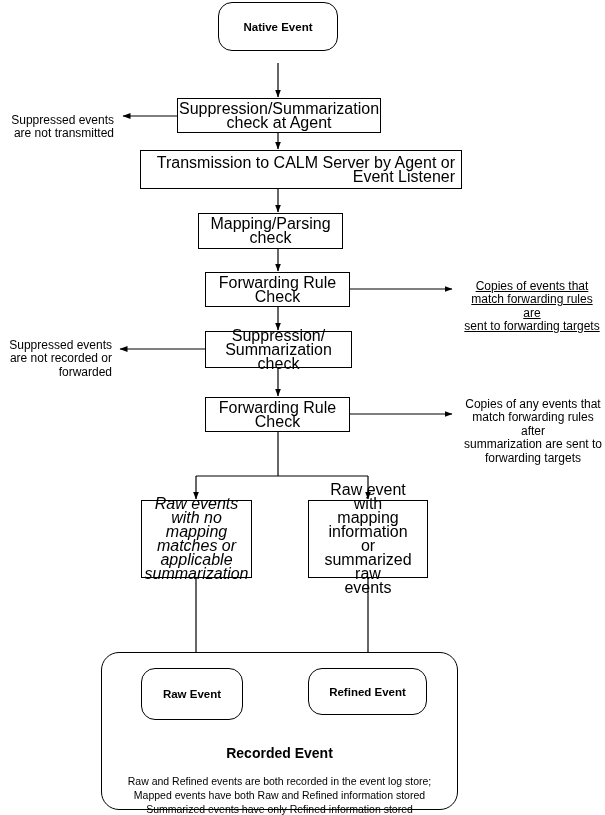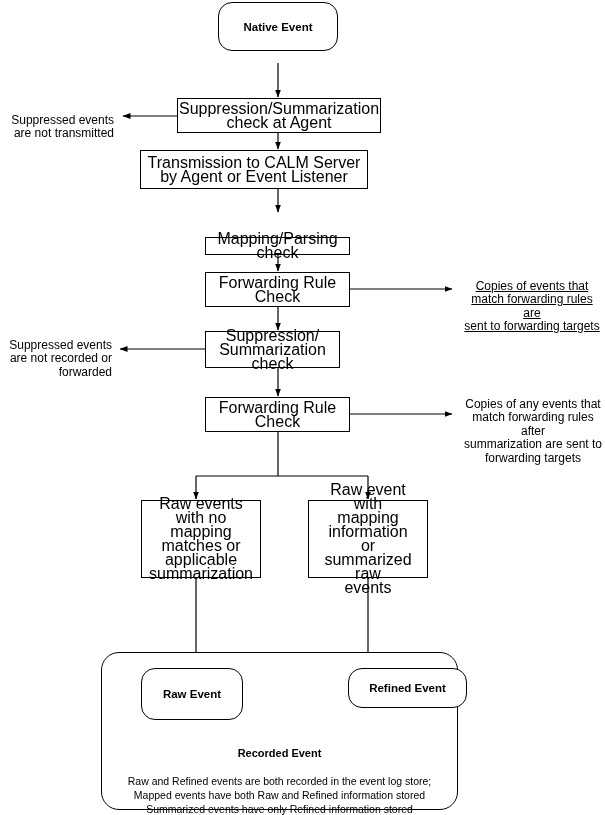--- a/index.html
+++ b/index.html
@@ -71,21 +71,21 @@
     text-align: center;
     font-size: 10.5px;
     line-height: 14px;
     color: #000000;
     white-space: pre-line;
     z-index: 3;
   }
   .caption .cap-title {
     display: block;
     font-weight: bold;
-    font-size: 11px;
+    font-size: 14px;
   }
 </style>
 </head>
 <body>
 
 <div id="canvas">
 
   <svg id="wires" viewBox="0 0 605 815">
     <defs>
       <marker id="arrow" markerWidth="9" markerHeight="9" refX="7.5" refY="3" orient="auto" markerUnits="userSpaceOnUse">
@@ -130,39 +130,39 @@
 
   <div class="note right" style="left:6px; top:100px; width:108px;">
     <span>Suppressed events
 are not transmitted</span>
   </div>
 
   <div class="node" style="left:177px; top:98px; width:204px; height:35px;">
     <span class="txt">Suppression/Summarization check at Agent</span>
   </div>
 
-  <div class="node" style="left:140px; top:150px; width:228px; height:39px;">
+  <div class="node" style="left:140px; top:150px; width:322px; height:39px;text-align:right;">
     <span class="txt">Transmission to CALM Server by Agent or Event Listener</span>
   </div>
 
-  <div class="node" style="left:205px; top:213px; width:145px; height:18px;margin-top:24px;">
+  <div class="node" style="left:198px; top:213px; width:145px; height:36px;">
     <span class="txt">Mapping/Parsing check</span>
   </div>
 
   <div class="node" style="left:205px; top:272px; width:145px; height:35px;">
     <span class="txt">Forwarding Rule Check</span>
   </div>
 
   <div class="note center" style="left:462px; top:266px; width:140px;text-decoration:underline;">
     <span>Copies of events that
 match forwarding rules are
 sent to forwarding targets</span>
   </div>
 
-  <div class="node" style="left:205px; top:331px; width:135px; height:37px;">
+  <div class="node" style="left:205px; top:331px; width:147px; height:37px;">
     <span class="txt">Suppression/
 Summarization check</span>
   </div>
 
   <div class="note right" style="left:0px; top:325px; width:112px;">
     <span>Suppressed events
 are not recorded or
 forwarded</span>
   </div>
 
@@ -170,39 +170,39 @@
     <span class="txt">Forwarding Rule Check</span>
   </div>
 
   <div class="note center" style="left:462px; top:384px; width:142px;text-align:center;">
     <span>Copies of any events that
 match forwarding rules after
 summarization are sent to
 forwarding targets</span>
   </div>
 
-  <div class="node" style="left:141px; top:500px; width:120px; height:78px;">
+  <div class="node" style="left:141px; top:500px; width:111px; height:78px;font-style:italic;">
     <span class="txt">Raw events with no mapping matches or applicable summarization</span>
   </div>
 
   <div class="node" style="left:308px; top:500px; width:120px; height:78px;">
     <span class="txt">Raw event with
 mapping information
 or
 summarized raw
 events</span>
   </div>
 
   <div class="group-box" style="left:101px; top:652px; width:357px; height:158px;"></div>
 
   <div class="node rounded bold" style="left:141px; top:668px; width:102px; height:52px;">
     <span class="txt">Raw Event</span>
   </div>
 
-  <div class="node rounded bold" style="left:308px; top:668px; width:119px; height:40px;margin-left:40px;">
+  <div class="node rounded bold" style="left:308px; top:668px; width:119px; height:47px;">
     <span class="txt">Refined Event</span>
   </div>
 
   <div class="caption" style="left:101px; top:732px; width:357px;">
     <span class="cap-title">Recorded Event</span>
     <span>Raw and Refined events are both recorded in the event log store;
 Mapped events have both Raw and Refined information stored
 Summarized events have only Refined information stored</span>
   </div>
 

